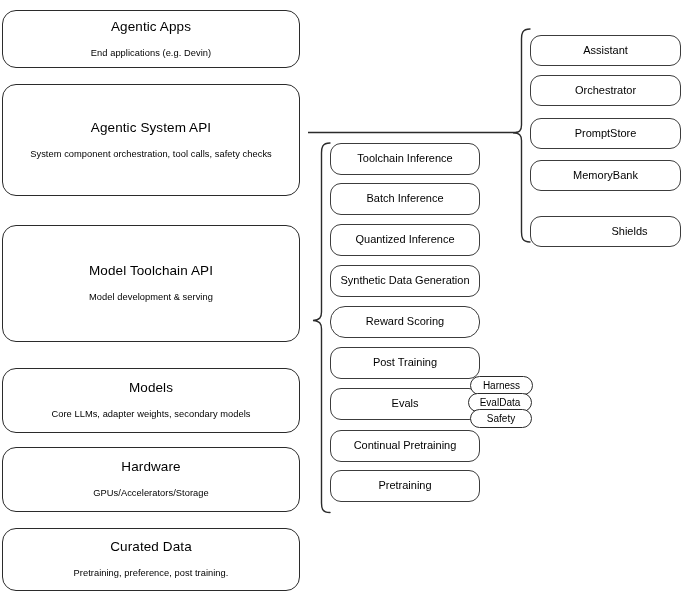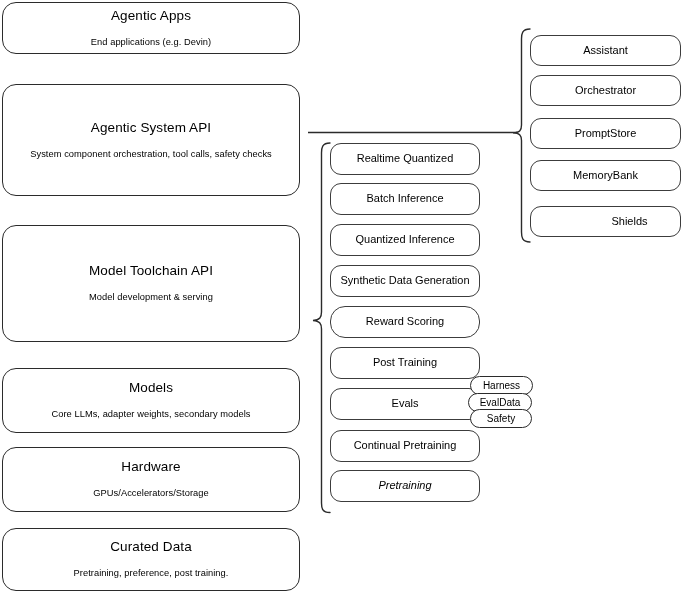--- a/index.html
+++ b/index.html
@@ -80,21 +80,21 @@
     width: 682px;
     height: 591px;
     pointer-events: none;
   }
 </style>
 </head>
 <body>
 
 <div id="canvas">
 
-  <div class="node layer" style="top:2px;height:52px;">
+  <div class="node layer" style="top:10px;height:58px;">
     <div class="title">Agentic Apps</div>
     <div class="sub">End applications (e.g. Devin)</div>
   </div>
 
   <div class="node layer" style="top:84px;height:112px;">
     <div class="title">Agentic System API</div>
     <div class="sub">System component orchestration, tool calls, safety checks</div>
   </div>
 
   <div class="node layer" style="top:225px;height:117px;">
@@ -132,21 +132,21 @@
     <path d="M 530 29
              C 522 29, 521.5 34, 521.5 39
              L 521.5 125
              C 521.5 130, 520 132.5, 513 132.8
              C 520 133.1, 521.5 135.5, 521.5 140.5
              L 521.5 232
              C 521.5 237, 522 242, 530 242" stroke="#2b2b2b" stroke-width="1.4" fill="none" stroke-linecap="round"></path>
   </svg>
 
   <div class="node chip mid-chip" style="top:143px;">
-    <span>Realtime Quantized</span>
+    <span>Toolchain Inference</span>
   </div>
   <div class="node chip mid-chip" style="top:183px;">
     <span>Batch Inference</span>
   </div>
   <div class="node chip mid-chip" style="top:224px;">
     <span>Quantized Inference</span>
   </div>
   <div class="node chip mid-chip" style="top:265px;">
     <span>Synthetic Data Generation</span>
   </div>
@@ -155,21 +155,21 @@
   </div>
   <div class="node chip mid-chip" style="top:347px;">
     <span>Post Training</span>
   </div>
   <div class="node chip mid-chip" style="top:388px;">
     <span>Evals</span>
   </div>
   <div class="node chip mid-chip" style="top:430px;">
     <span>Continual Pretraining</span>
   </div>
-  <div class="node chip mid-chip" style="top:470px;font-style:italic;">
+  <div class="node chip mid-chip" style="top:470px;">
     <span>Pretraining</span>
   </div>
 
   <div class="pill" style="left:470px;top:376px;width:63px;z-index:5;">
     <span>Harness</span>
   </div>
   <div class="pill" style="left:468px;top:393px;width:64px;z-index:6;">
     <span>EvalData</span>
   </div>
   <div class="pill" style="left:470px;top:409px;width:62px;z-index:7;">
@@ -181,17 +181,17 @@
   </div>
   <div class="node chip right-chip" style="top:75px;">
     <span>Orchestrator</span>
   </div>
   <div class="node chip right-chip" style="top:118px;">
     <span>PromptStore</span>
   </div>
   <div class="node chip right-chip" style="top:160px;">
     <span>MemoryBank</span>
   </div>
-  <div class="node chip right-chip" style="top:206px;padding-left:48px;">
+  <div class="node chip right-chip" style="top:216px;padding-left:48px;">
     <span>Shields</span>
   </div>
 
 </div>
 
 </body></html>

